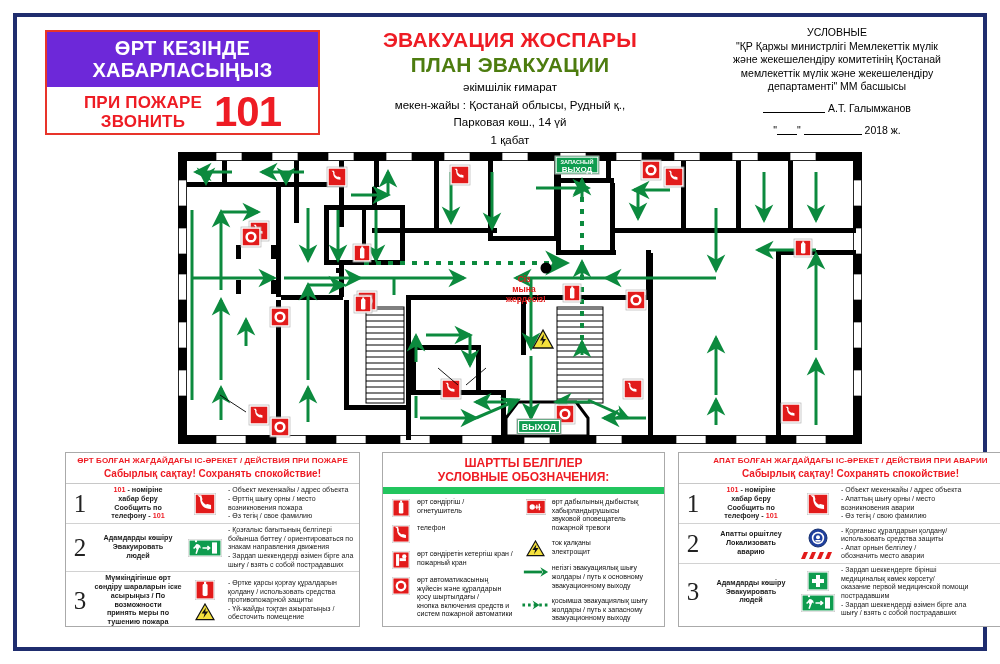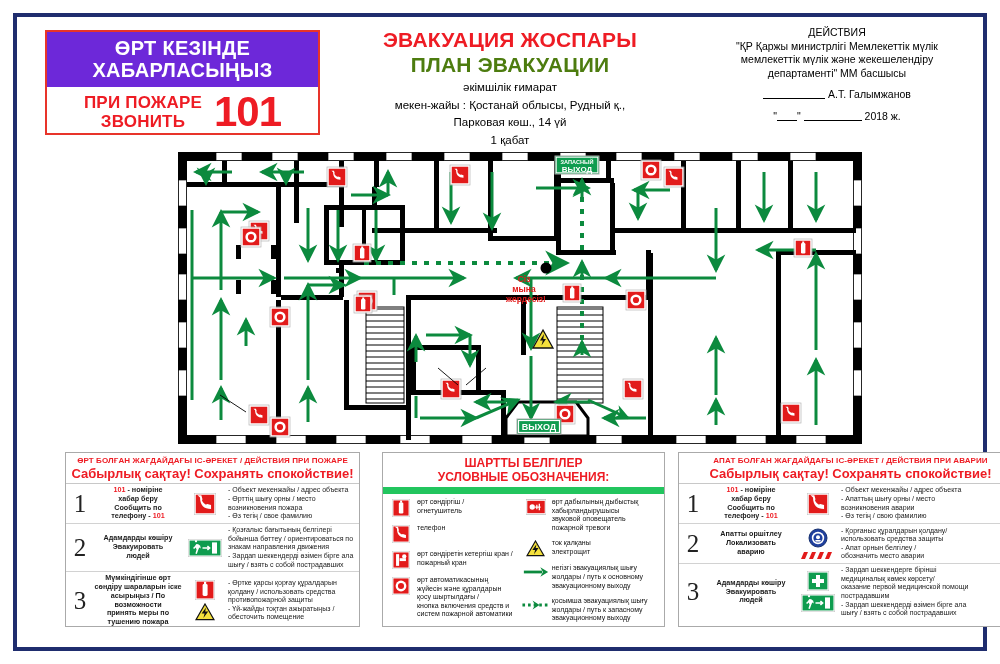--- a/index.html
+++ b/index.html
@@ -89,21 +89,21 @@
     border:1px solid #aaaaaa;
     background:#ffffff;
     height:175px;
   }
   .panel.left  { left:45px;  width:295px; }
   .panel.mid   { left:362px; width:283px; }
   .panel.right { left:658px; width:345px; }
 
   .ph { text-align:center; padding-top:3px; border-bottom:1px solid #c8c8c8; padding-bottom:2px;}
   .ph-1 { color:#ee1c24; font-weight:bold; font-size:8px; letter-spacing:0.1px; line-height:10px; }
-  .ph-2 { color:#ee1c24; font-weight:bold; font-size:13px; line-height:15px; }
+  .ph-2 { color:#ee1c24; font-weight:bold; font-size:10px; line-height:15px; }
   .mid .ph { border-bottom:7px solid #22c55e; padding-bottom:3px; }
   .mid .ph-2 { font-size:12px; line-height:14px; }
 
   .prow {
     display:flex; align-items:center;
     border-bottom:1px solid #d2d2d2;
     min-height:40px;
     padding:2px 3px;
   }
   .prow:last-child { border-bottom:none; }
@@ -145,22 +145,23 @@
     <div class="titles">
       <div class="t-kz">ЭВАКУАЦИЯ ЖОСПАРЫ</div>
       <div class="t-ru">ПЛАН ЭВАКУАЦИИ</div>
       <div class="t-sub">әкімшілік ғимарат</div>
       <div class="t-sub">мекен-жайы : Қостанай облысы, Рудный қ.,</div>
       <div class="t-sub">Парковая көш., 14 үй</div>
       <div class="t-sub">1 қабат</div>
     </div>
 
     <div class="approve">
-      <div class="ln">ДЕЙСТВИЯ</div>
+      <div class="ln">УСЛОВНЫЕ</div>
       <div class="ln">"ҚР Қаржы министрлігі Мемлекеттік мүлік</div>
+      <div class="ln">және жекешелендіру комитетінің Қостанай</div>
       <div class="ln">мемлекеттік мүлік және жекешелендіру</div>
       <div class="ln">департаменті" ММ басшысы</div>
       <div class="sig">
         <span class="ul"></span>
         <span>А.Т. Галымжанов</span>
       </div>
       <div class="date">
         "<span class="ul s"></span>"
         <span class="ul m"></span>
         <span>2018 ж.</span>

